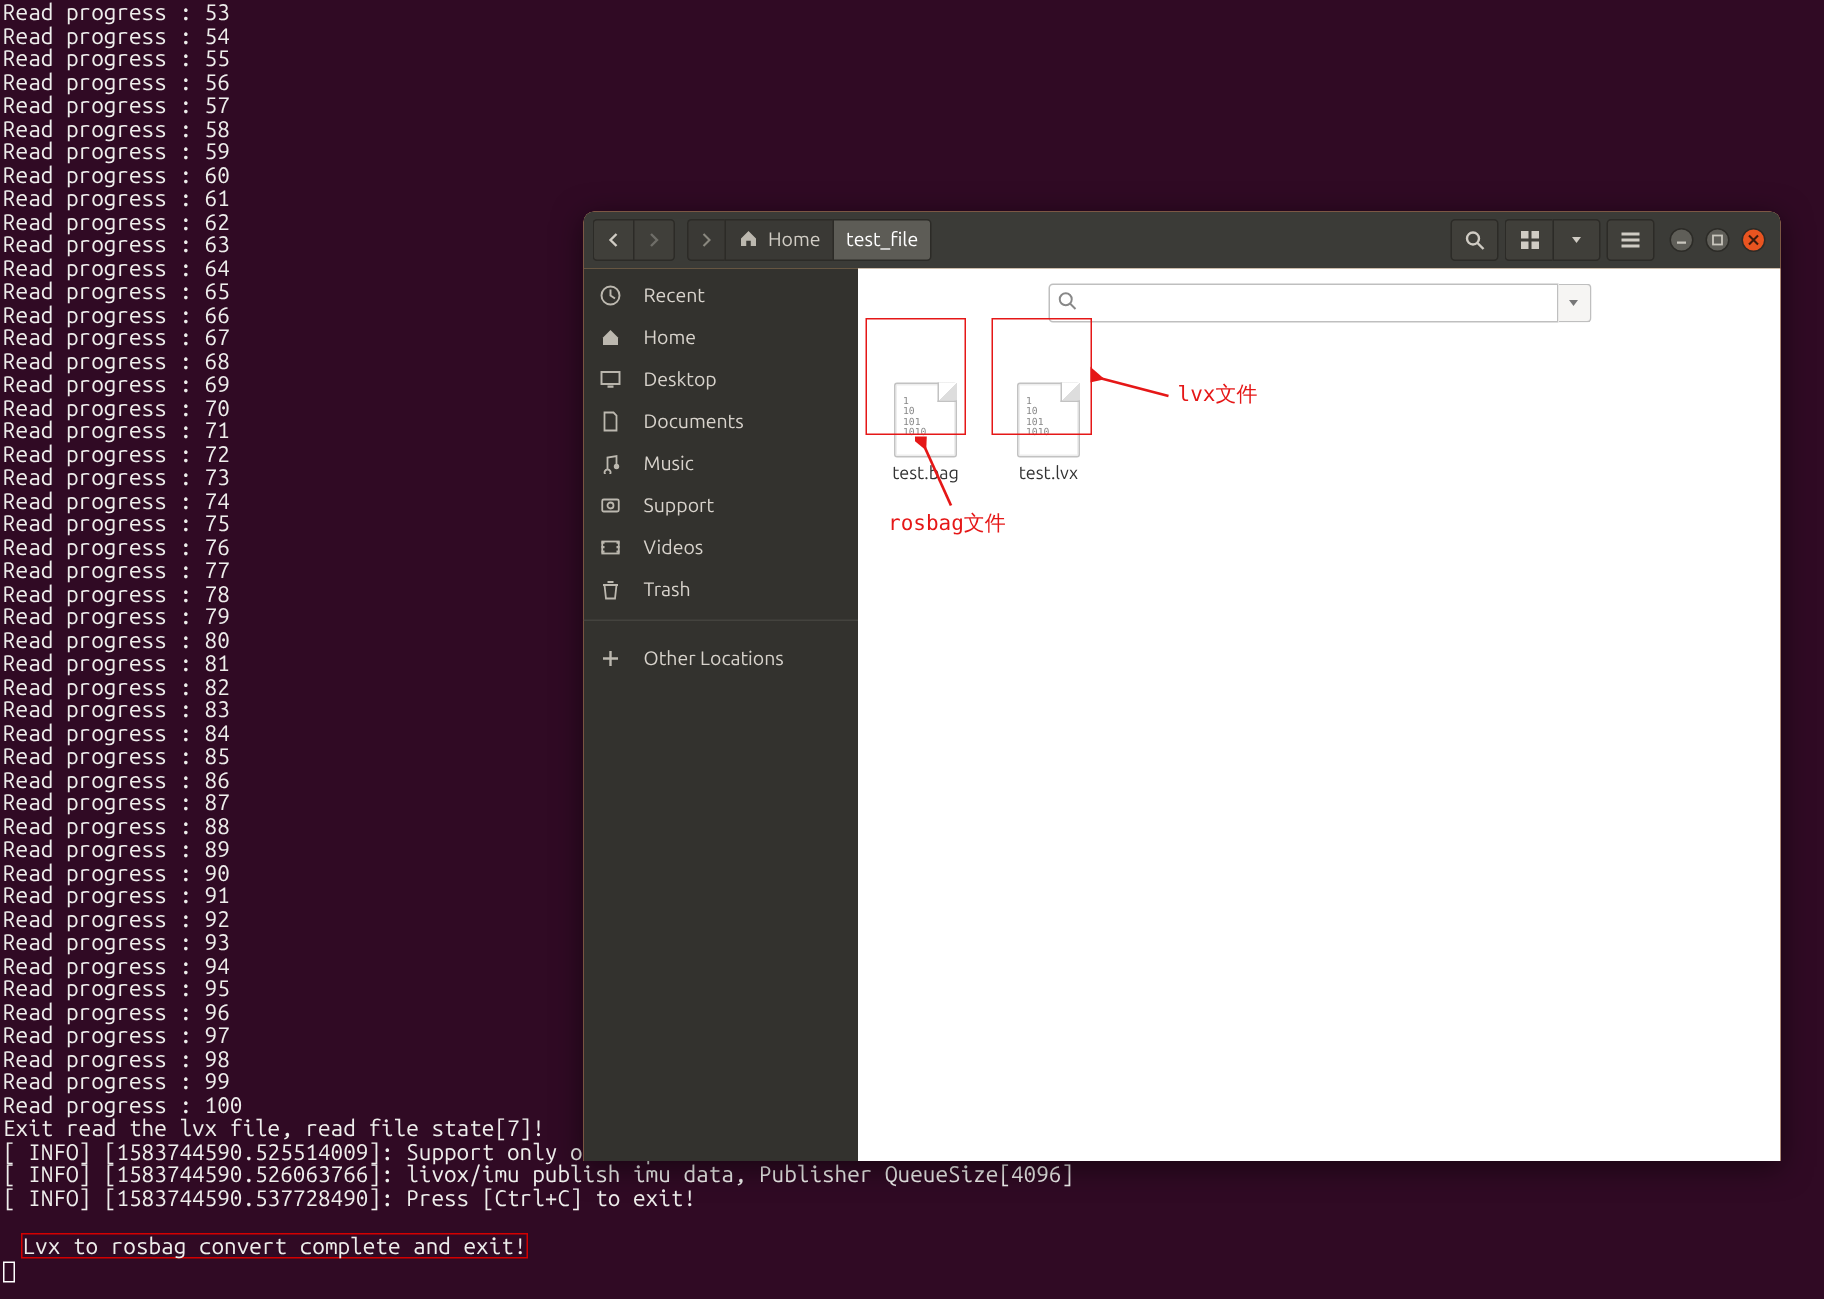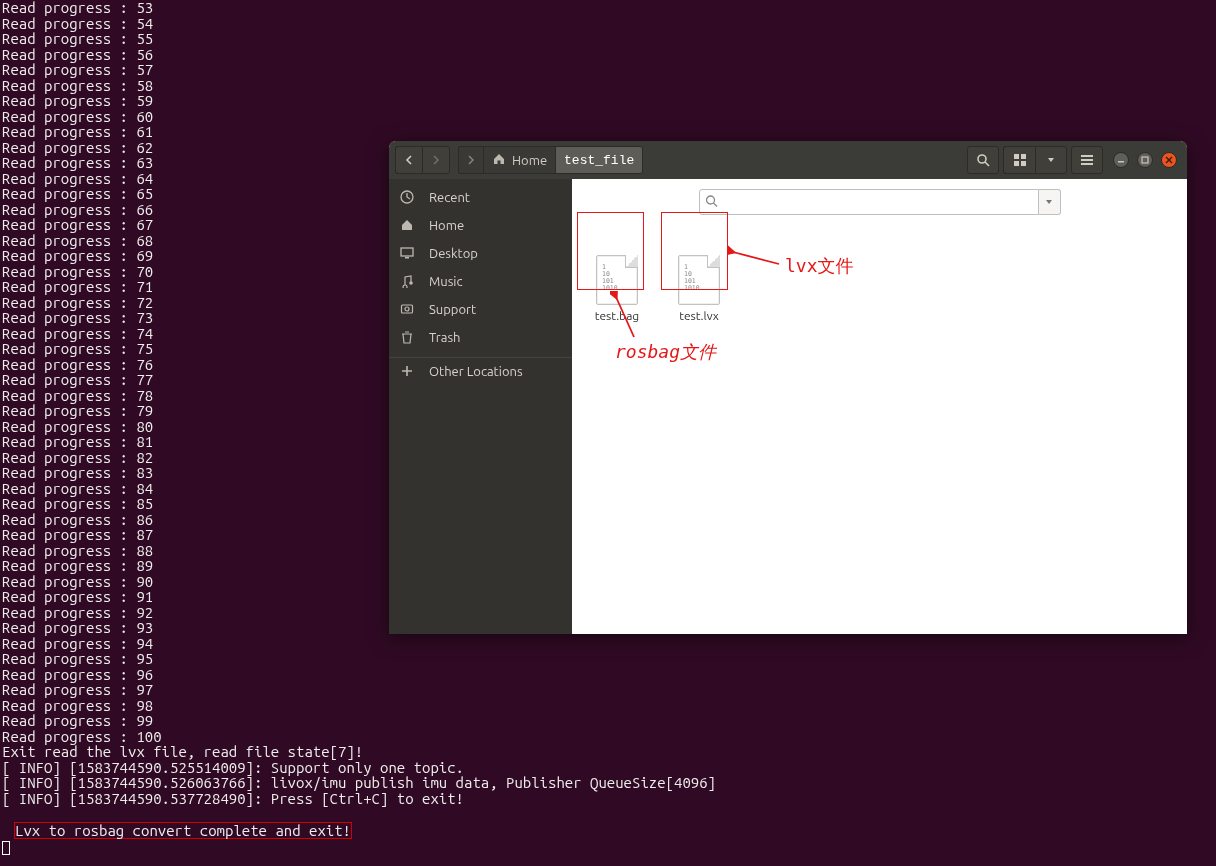--- a/index.html
+++ b/index.html
@@ -30,21 +30,21 @@
     display:inline-block;
     width:8px;height:14px;
     border:1px solid #fff;
     vertical-align:bottom;
   }
 
   
   .fm {
     position: absolute;
     left: 389px; top: 141px;
-    width: 798px; height: 493px;
+    width: 798px; height: 633px;
     font-family: Ubuntu, "DejaVu Sans", sans-serif;
     font-size: 13px;
     color: #d8d3cc;
     border-radius: 7px 7px 0 0;
     overflow: hidden;
     box-shadow: 0 4px 20px rgba(0,0,0,.5);
     background: #fdba74;
   }
   .fm-titlebar {
     height: 38px;
@@ -61,33 +61,33 @@
     display:flex;align-items:center;justify-content:center;
     padding:0 8px;
     cursor:pointer;
   }
   .nav-btn:first-child{border-radius:3px 0 0 3px;border-right:none;}
   .nav-btn:last-child{border-radius:0 3px 3px 0;}
   .loc-group{display:flex;margin-left:8px;}
   .loc-btn{background:#3a3935;}
   .loc-btn.first{border-radius:3px 0 0 3px;border-right:none;}
   .loc-btn.home{border-right:none;}
-  .loc-btn.active{background:#5d5c56;color:#fff;border-radius:0 3px 3px 0;font-family:Liberation Mono, monospace;}
+  .loc-btn.active{background:#5d5c56;color:#fff;border-radius:0 3px 3px 0;}
   .spacer{flex:1;}
   .hdr-btn{width:32px;border-radius:3px;margin-left:4px;}
   .hdr-btn.joined-l{border-radius:3px 0 0 3px;margin-left:4px;border-right:none;}
   .hdr-btn.joined-r{border-radius:0 3px 3px 0;margin-left:0;}
   .win-buttons{display:flex;gap:8px;margin-left:10px;margin-right:4px;}
   .win-btn{width:16px;height:16px;border-radius:50%;background:#5f5e58;border:1px solid #2c2b27;display:flex;align-items:center;justify-content:center;}
   .win-btn.close{background:#e95420;}
   .fm-body{display:flex;height:calc(100% - 38px);}
   .sidebar{width:183px;background:#33322e;display:flex;flex-direction:column;padding-top:4px;}
   .side-item{display:flex;align-items:center;height:28px;padding-left:10px;gap:14px;color:#d8d3cc;cursor:pointer;}
   .side-item .icon{width:16px;display:flex;justify-content:center;color:#bcb8af;}
-  .side-item.sep{border-top:1px solid #44433e;margin-top:6px;padding-top:6px;height:auto;}
+  .side-item.sep{border-top:1px solid #44433e;margin-top:6px;padding-top:18px;height:auto;}
   .content{flex:1;background:#fff;color:#2e2e2e;position:relative;}
   .search-row{position:absolute;left:0;right:0;top:10px;display:flex;justify-content:center;}
   .search-wrap{display:flex;width:362px;height:26px;}
   .search-input{flex:1;border:1px solid #bfbfbf;border-radius:3px 0 0 3px;background:#fff;padding:2px 4px 2px 24px;font-size:13px;}
   .search-dd{width:22px;border:1px solid #bfbfbf;border-left:none;border-radius:0 3px 3px 0;background:#f6f5f3;display:flex;align-items:center;justify-content:center;}
   .search-icon-pos{position:absolute;left:6px;top:50%;transform:translateY(-50%);color:#888;}
   .files-area{position:absolute;top:48px;left:0;right:0;bottom:0;}
   .file-item{position:absolute;width:70px;text-align:center;font-size:12px;color:#333;}
   .file-icon{
     width:42px;height:50px;margin:0 auto 4px;
@@ -96,21 +96,21 @@
     box-shadow:inset 0 0 0 1px #eee;
   }
   .file-icon::before{
     content:"";position:absolute;right:-1px;top:-1px;width:12px;height:12px;
     background:linear-gradient(135deg,#fff 0 50%, #ddd 50% 100%);
     border-left:1px solid #c2c2c2;border-bottom:1px solid #c2c2c2;
   }
   .file-icon .bin{position:absolute;left:5px;top:8px;font-size:6.5px;line-height:7px;color:#888;text-align:left;font-family:monospace;}
 
   
-  .anno{position:absolute;color:#e51717;font-family:monospace;font-size:18px;pointer-events:none;}
+  .anno{position:absolute;color:#e51717;font-family:monospace;font-size:14px;pointer-events:none;}
   .redbox{position:absolute;border:1.5px solid #e51717;pointer-events:none;}
   svg.arrow{position:absolute;pointer-events:none;}
 </style>
 </head>
 <body>
 
 <div class="terminal"><span id="progress-block">Read progress : 53
 Read progress : 54
 Read progress : 55
 Read progress : 56
@@ -267,34 +267,51 @@
             <svg width="14" height="14" viewBox="0 0 14 14">
               <rect x="1" y="2" width="12" height="8" stroke="#bcb8af" stroke-width="1.3" fill="none"></rect>
               <rect x="5" y="11" width="4" height="1.5" fill="#bcb8af"></rect>
             </svg>
           </span>
         <span>Desktop</span>
       </div>
       <div class="side-item">
         <span class="icon">
             <svg width="14" height="14" viewBox="0 0 14 14">
+              <path d="M3 1 L9 1 L11 3 L11 13 L3 13 Z" stroke="#bcb8af" stroke-width="1.2" fill="none"></path>
+            </svg>
+          </span>
+        <span>Documents</span>
+      </div>
+      <div class="side-item">
+        <span class="icon">
+            <svg width="14" height="14" viewBox="0 0 14 14">
               <path d="M5 11 a2 2 0 1 0 0.1 0 M5 11 L5 3 L11 2 L11 9" stroke="#bcb8af" stroke-width="1.2" fill="none"></path>
               <circle cx="11" cy="9" r="1.8" fill="#bcb8af"></circle>
             </svg>
           </span>
         <span>Music</span>
       </div>
       <div class="side-item">
         <span class="icon">
             <svg width="14" height="14" viewBox="0 0 14 14">
               <rect x="1.5" y="3" width="11" height="8" stroke="#bcb8af" stroke-width="1.2" fill="none" rx="1"></rect>
               <circle cx="7" cy="7" r="2" stroke="#bcb8af" stroke-width="1.2" fill="none"></circle>
             </svg>
           </span>
         <span>Support</span>
+      </div>
+      <div class="side-item">
+        <span class="icon">
+            <svg width="14" height="14" viewBox="0 0 14 14">
+              <rect x="1.5" y="3" width="11" height="8" stroke="#bcb8af" stroke-width="1.2" fill="none"></rect>
+              <path d="M2 3 L2 11 M12 3 L12 11" stroke="#bcb8af" stroke-width="2" stroke-dasharray="1.5 1.5"></path>
+            </svg>
+          </span>
+        <span>Videos</span>
       </div>
       <div class="side-item">
         <span class="icon">
             <svg width="14" height="14" viewBox="0 0 14 14">
               <path d="M3 4 L11 4 L10 13 L4 13 Z M2 4 L12 4 M5 2 L9 2" stroke="#bcb8af" stroke-width="1.2" fill="none"></path>
             </svg>
           </span>
         <span>Trash</span>
       </div>
       <div class="side-item sep">
@@ -356,13 +373,13 @@
 <div class="anno" style="left:785px;top:254px;">lvx文件</div>
 
 <svg class="arrow" style="left:610px;top:291px;" width="30" height="50">
   <defs>
       <marker id="ah2" markerWidth="8" markerHeight="8" refX="2" refY="4" orient="auto">
         <path d="M8 0 L0 4 L8 8 Z" fill="#e51717"></path>
       </marker>
     </defs>
   <line x1="24" y1="46" x2="6" y2="6" stroke="#e51717" stroke-width="1.8" marker-end="url(#ah2)"></line>
 </svg>
-<div class="anno" style="left:615px;top:340px;font-style:italic;">rosbag文件</div>
+<div class="anno" style="left:592px;top:340px;">rosbag文件</div>
 
 </body></html>

